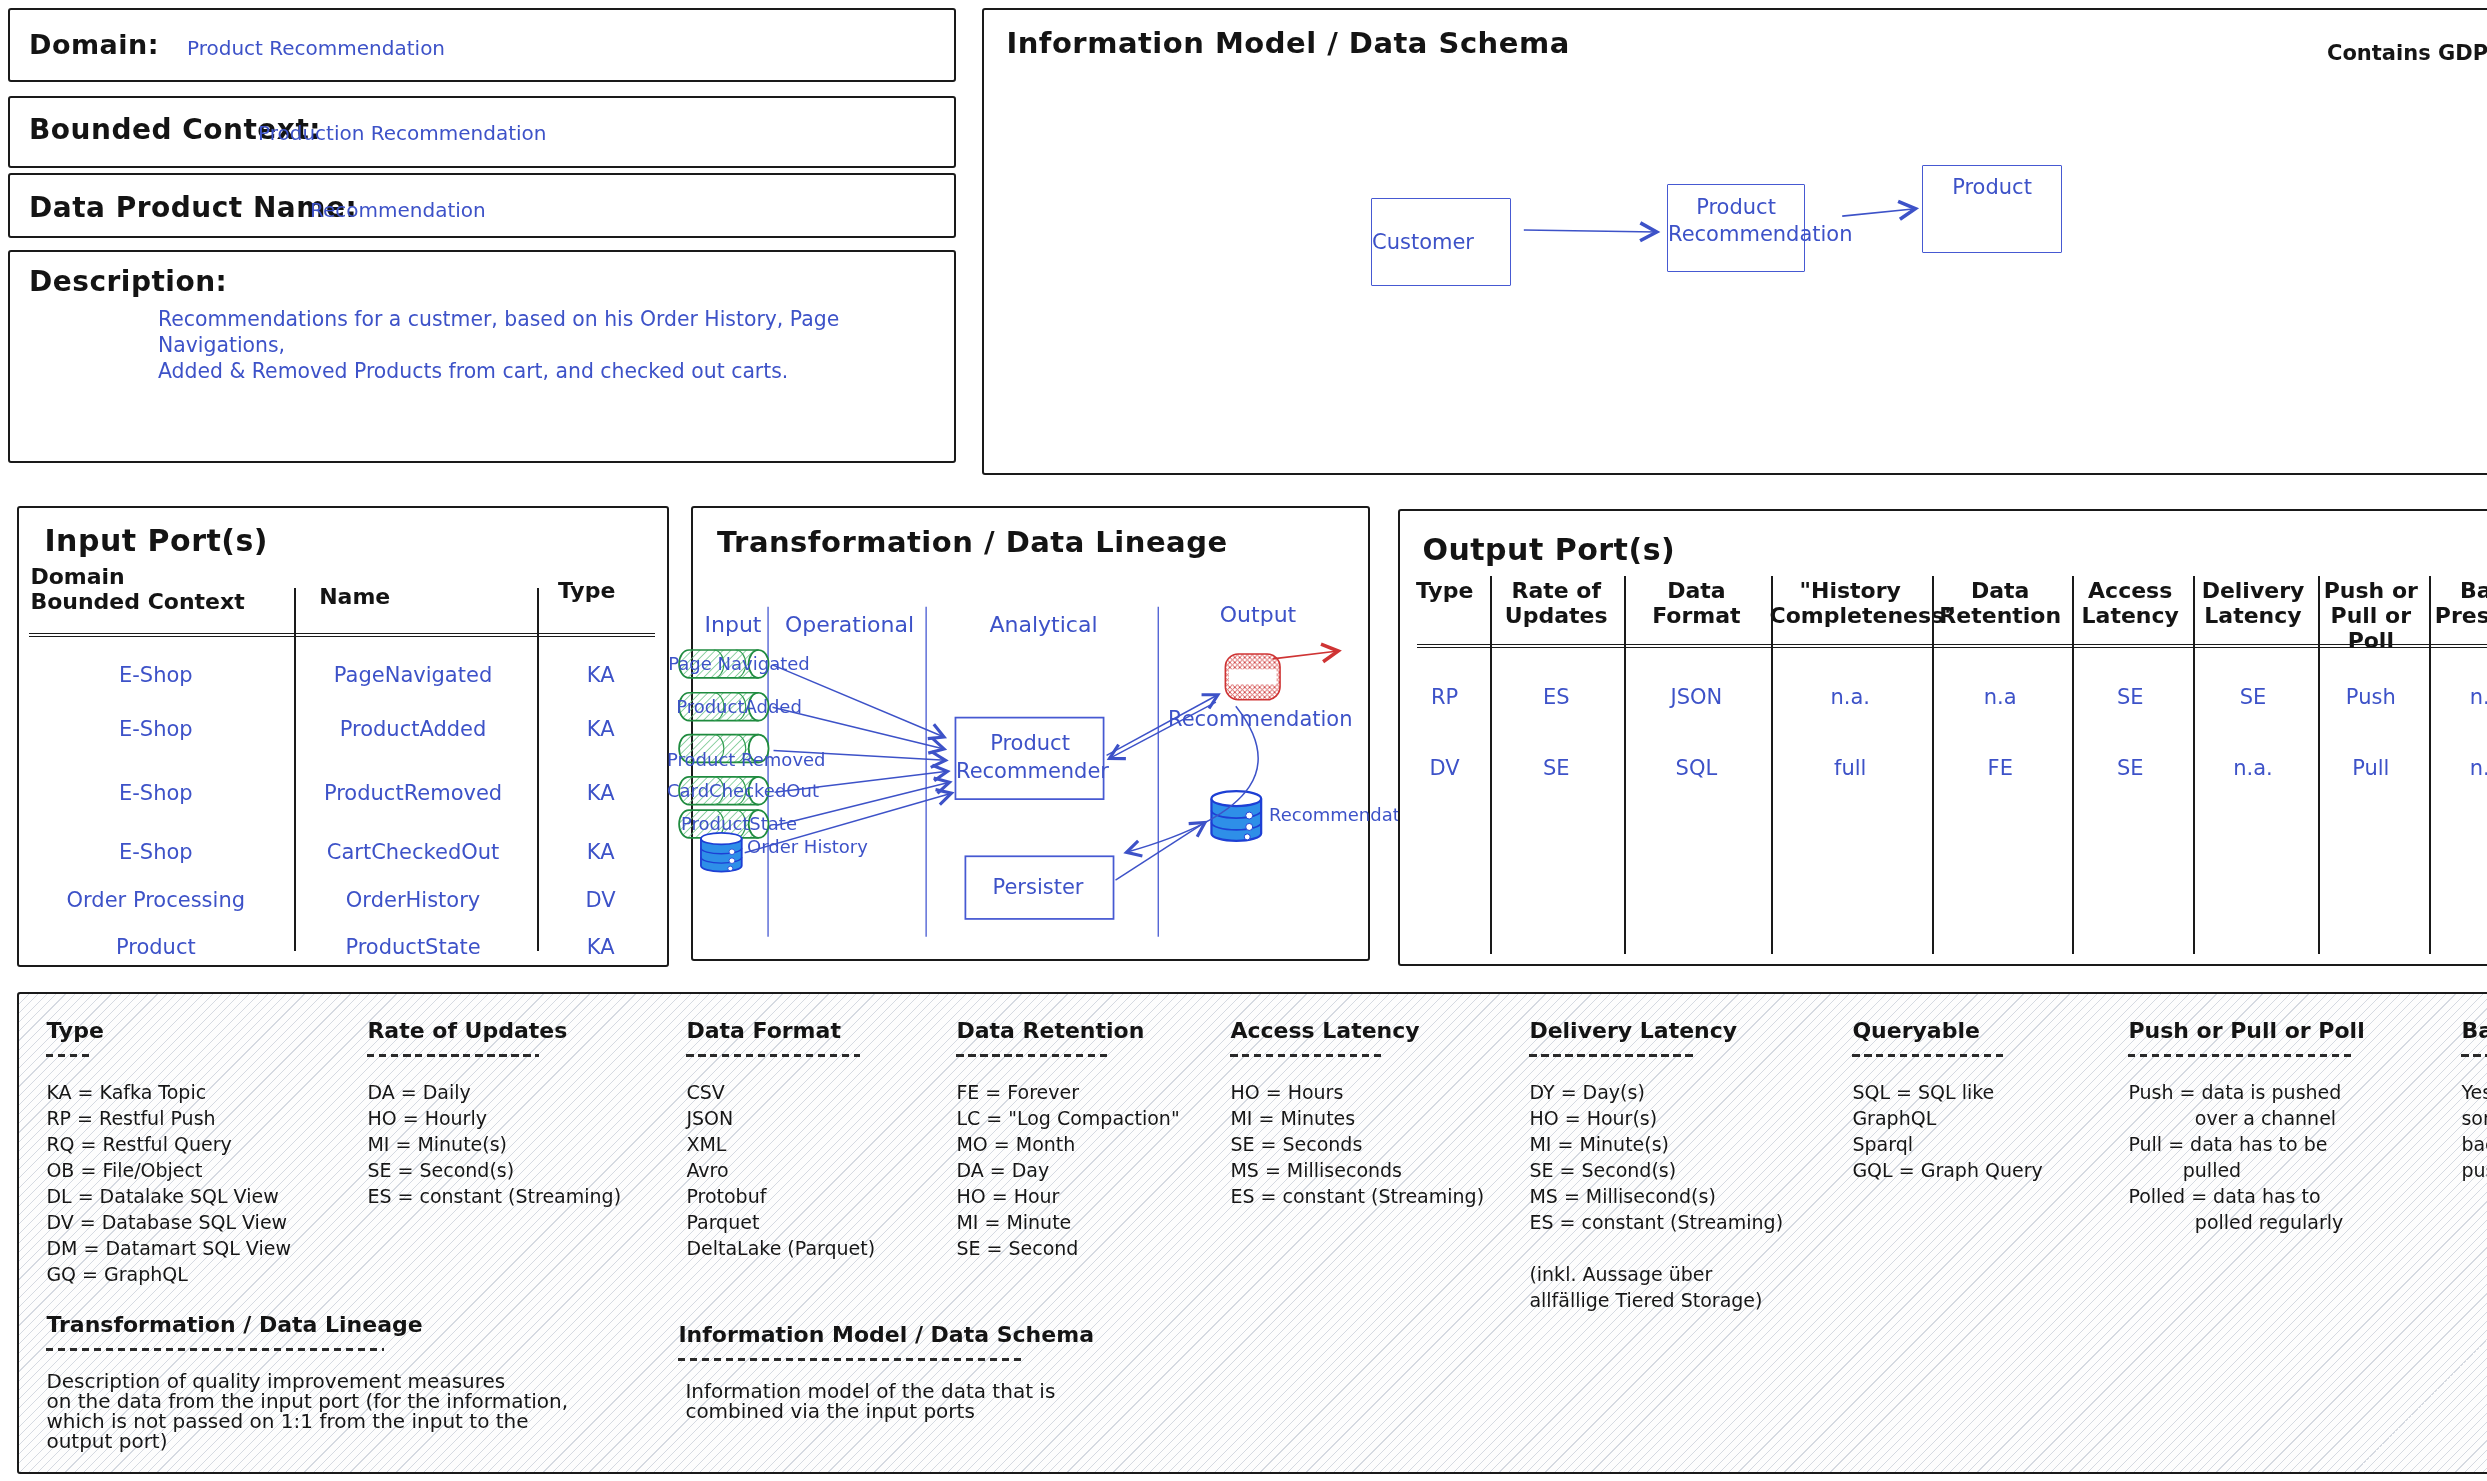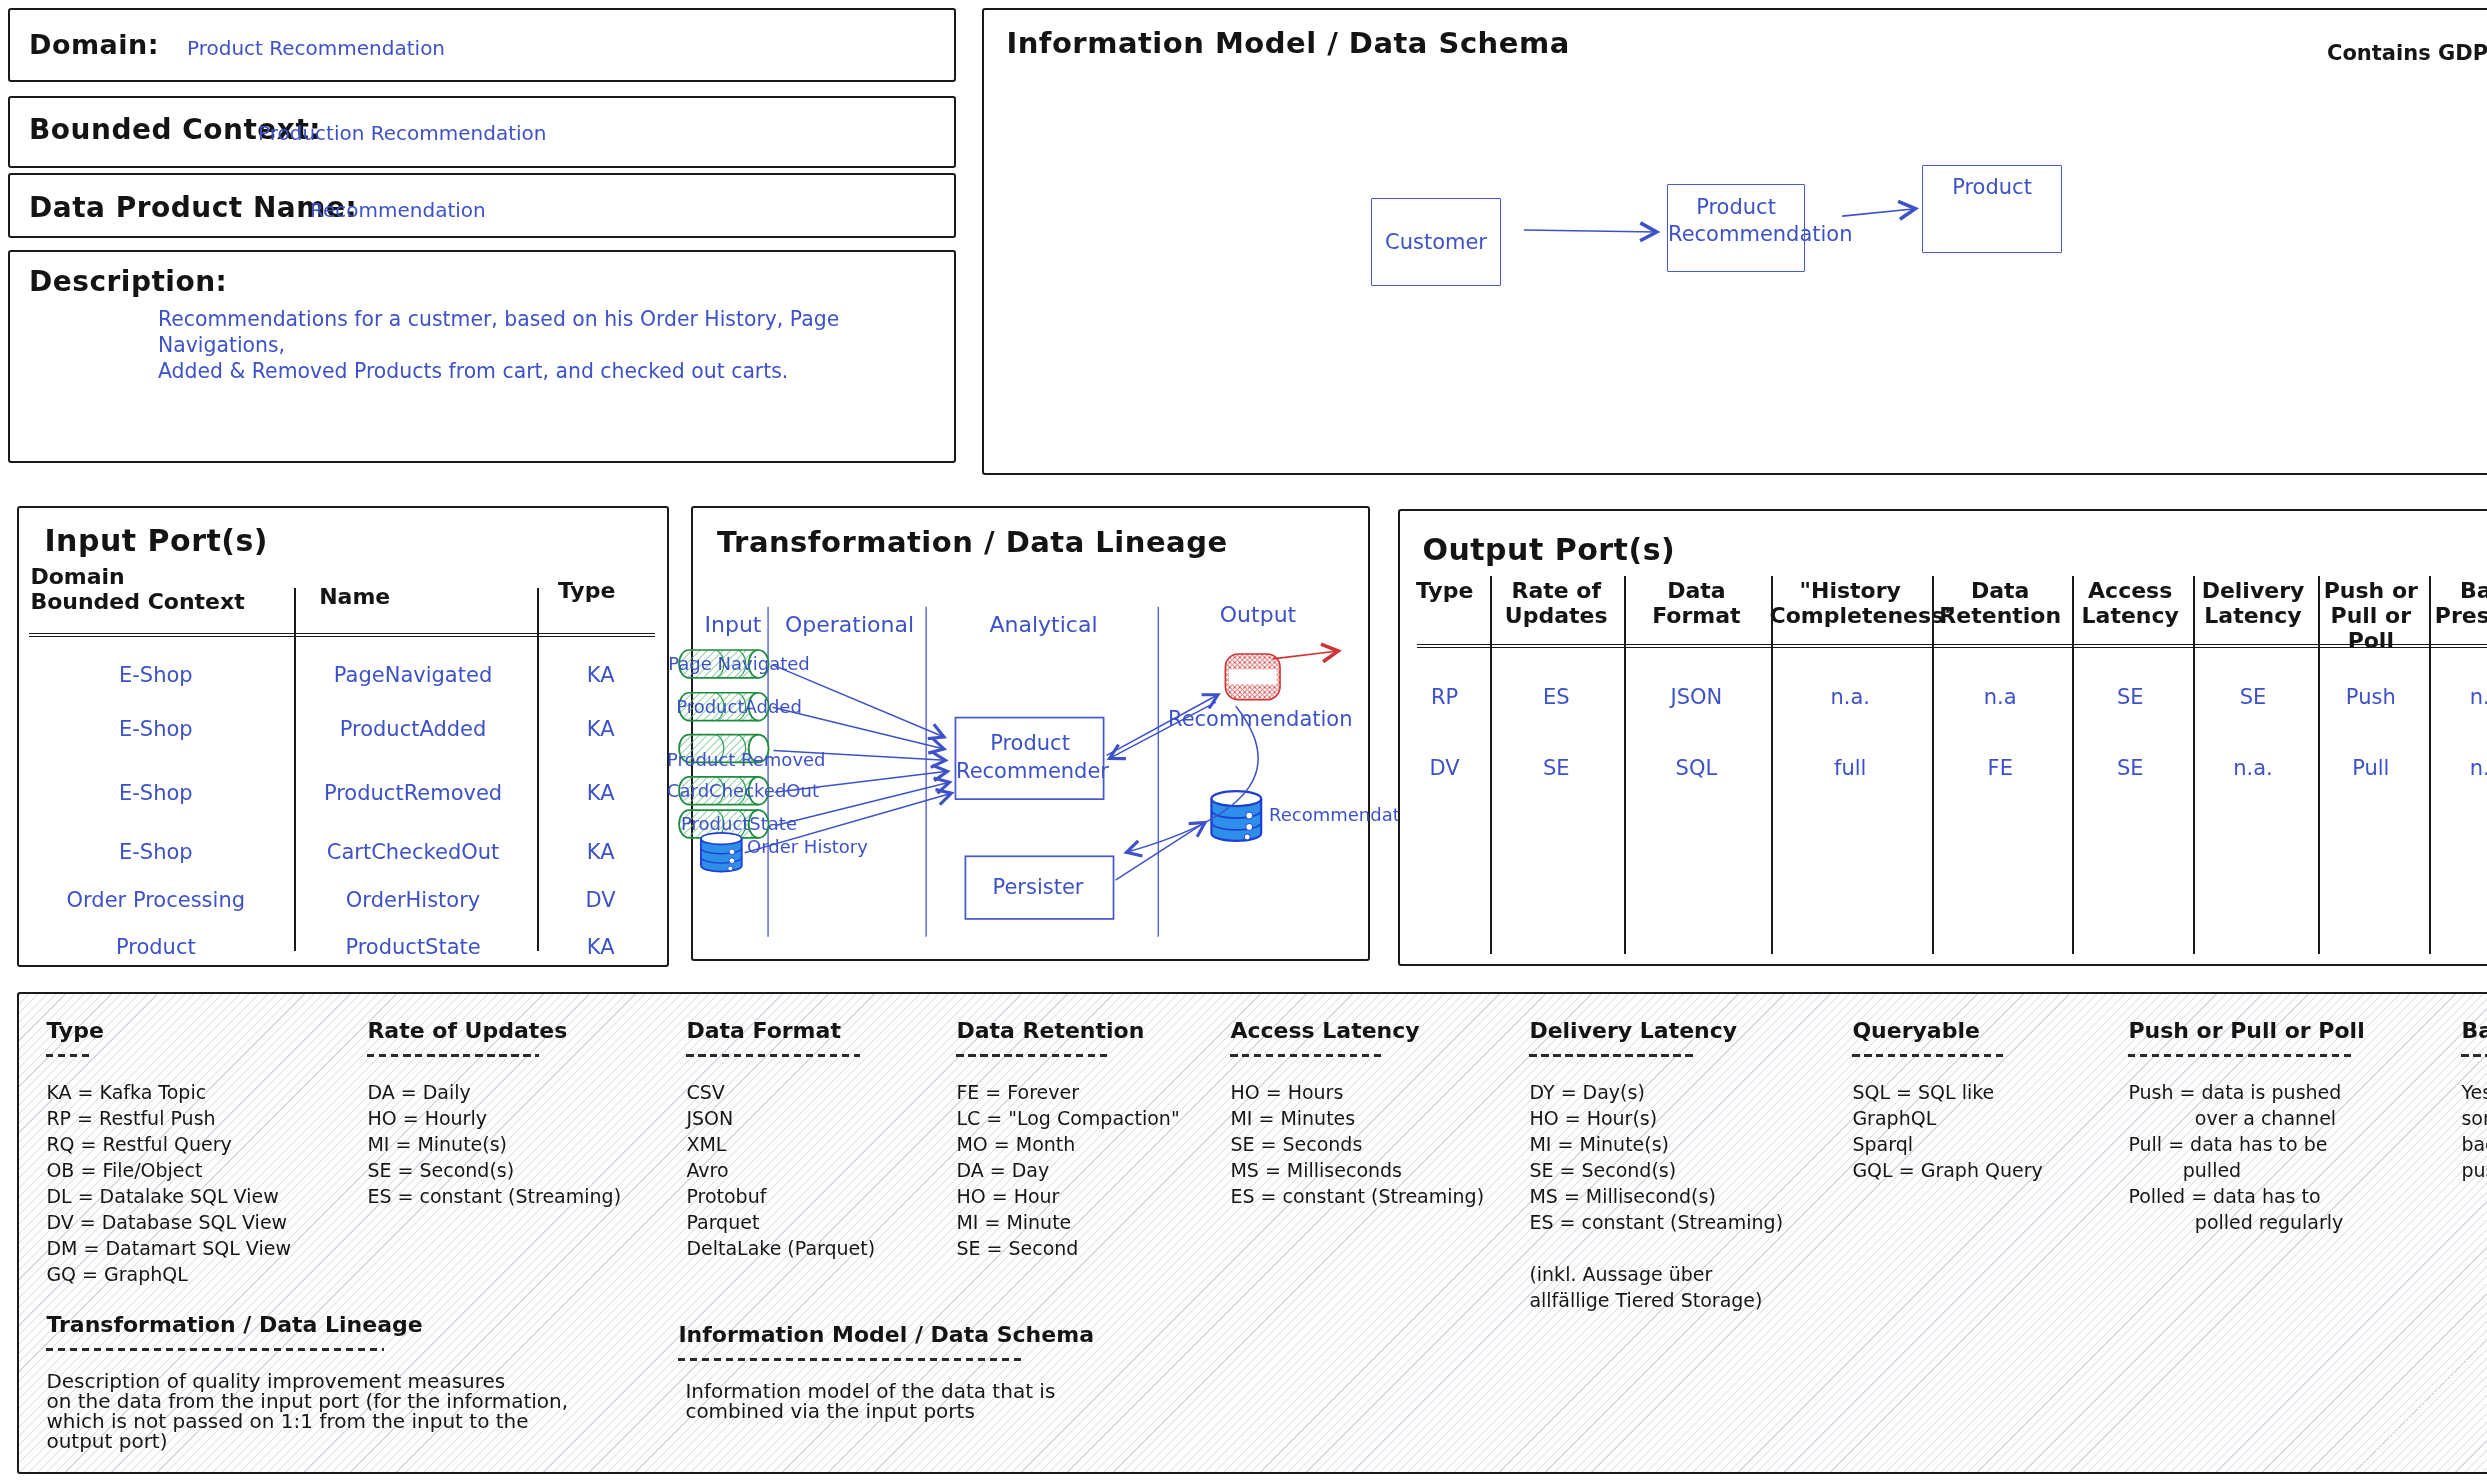--- a/index.html
+++ b/index.html
@@ -58,21 +58,21 @@
     <div class="lbl" style="left:19px;top:13px;font-size:28px;">Description:</div>
     <div class="abs ink pre" style="left:148px;top:54px;font-size:20.4px;line-height:26px;width:776px;">Recommendations for a custmer, based on his Order History, Page Navigations,
 Added &amp; Removed Products from cart, and checked out carts.</div>
   </div>
 
   <div class="sketchbox" style="left:982px;top:8px;width:1807px;height:467px;">
     <div class="lbl" style="left:22.4px;top:16px;font-size:29px;">Information Model / Data Schema</div>
 
     <div class="abs" style="left:1343px;top:31px;font-size:21px;font-weight:600;">Contains GDPR data?</div>
 
-    <div class="bluebox" style="left:387px;top:188px;width:130px;height:88px;display:flex;align-items:center;justify-content:center;">
+    <div class="bluebox" style="left:387px;top:188px;width:140px;height:88px;display:flex;align-items:center;justify-content:flex-start;">
       <span class="ink" style="font-size:21px;">Customer</span>
     </div>
     <div class="bluebox" style="left:683px;top:174px;width:138px;height:88px;">
       <div class="ink pre ctr" style="margin-top:9px;font-size:21px;line-height:27px;">Product
 Recommendation</div>
     </div>
     <div class="bluebox" style="left:938px;top:155px;width:140px;height:88px;">
       <div class="ink ctr" style="margin-top:9px;font-size:21px;">Product</div>
     </div>
 

